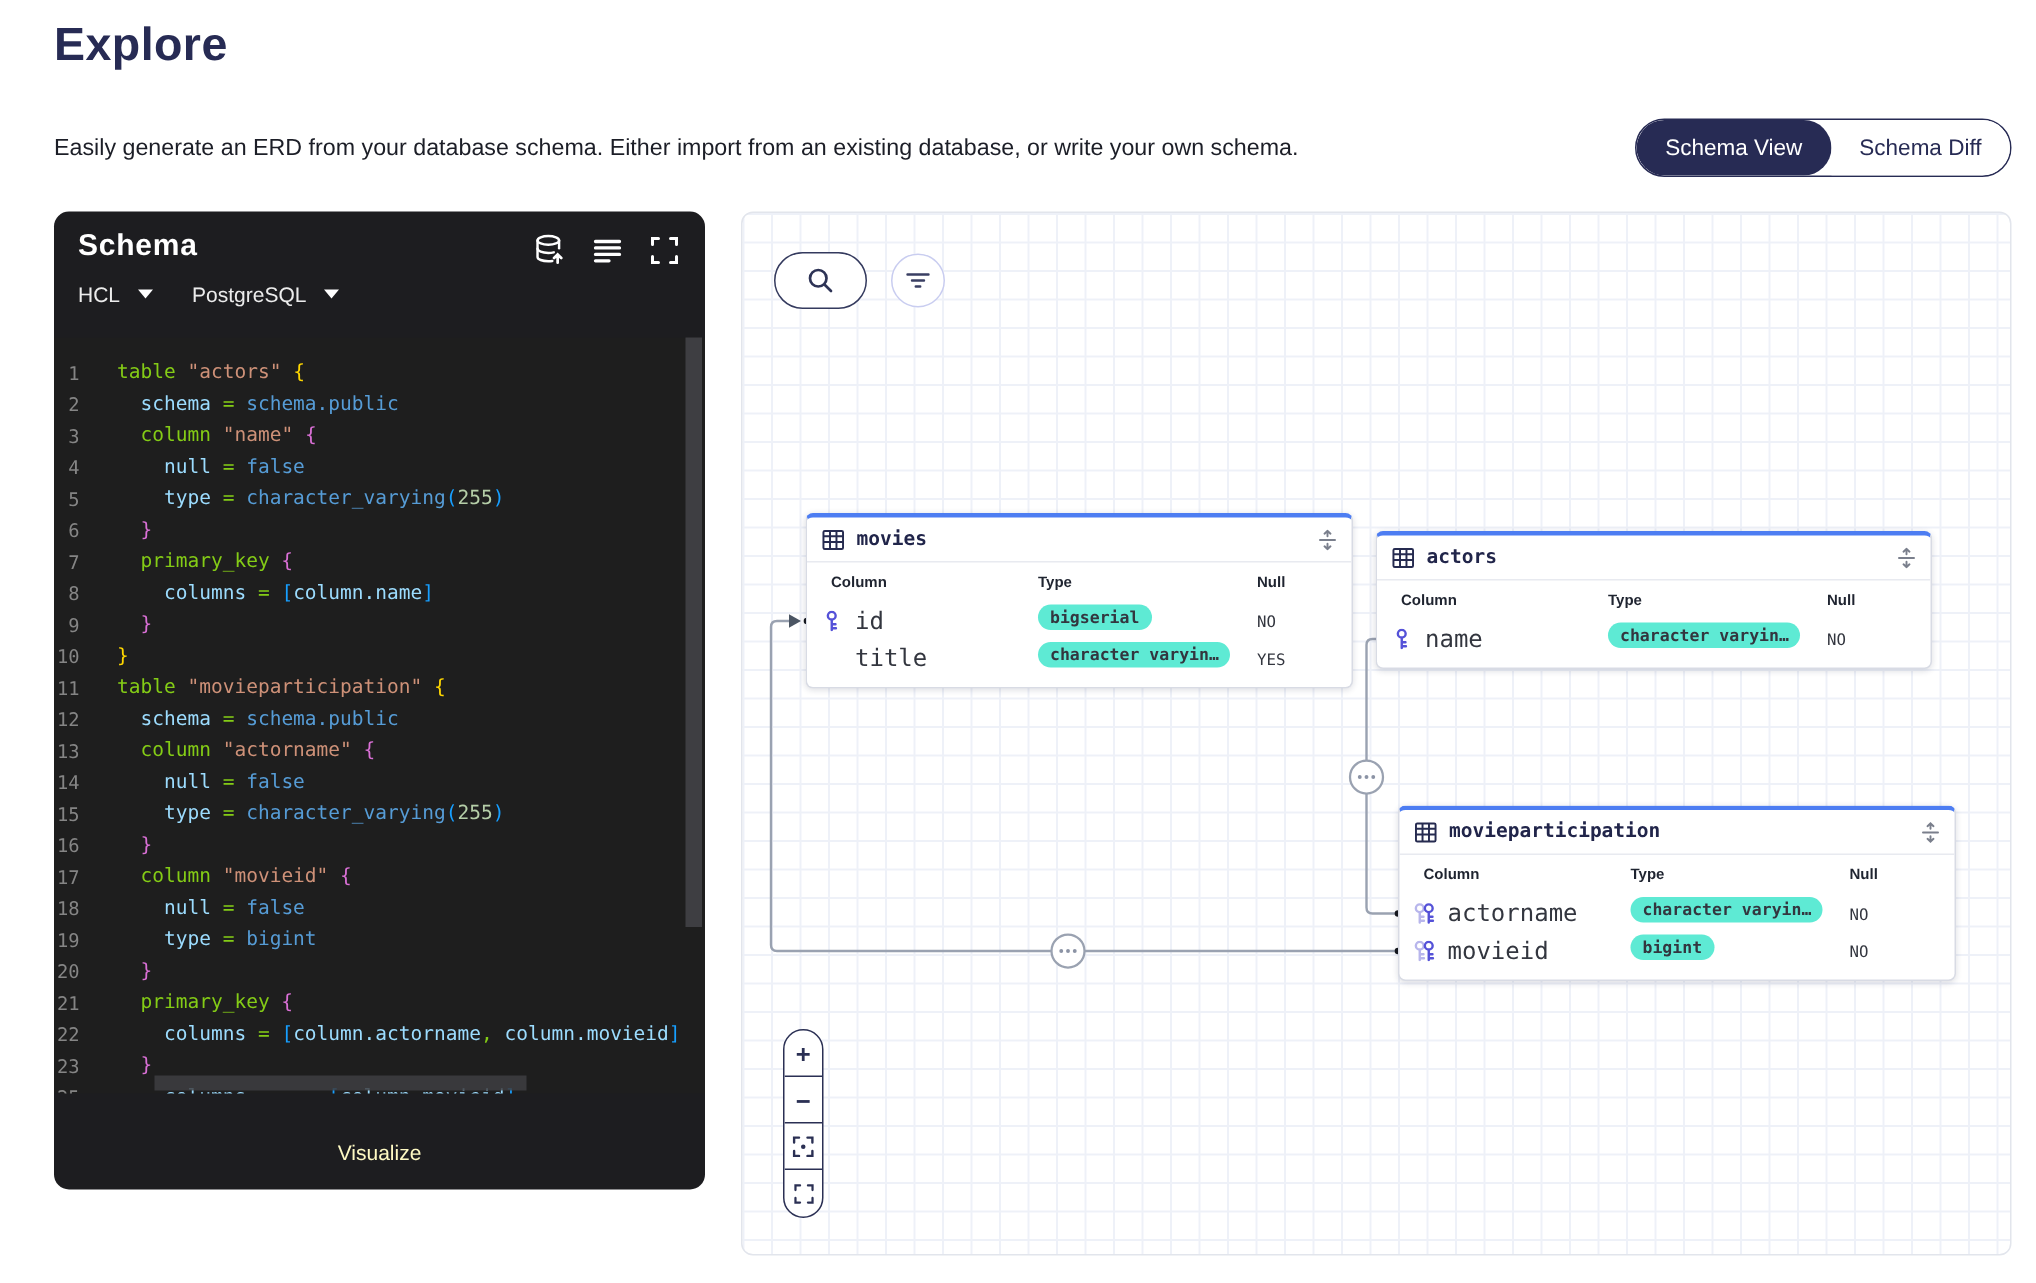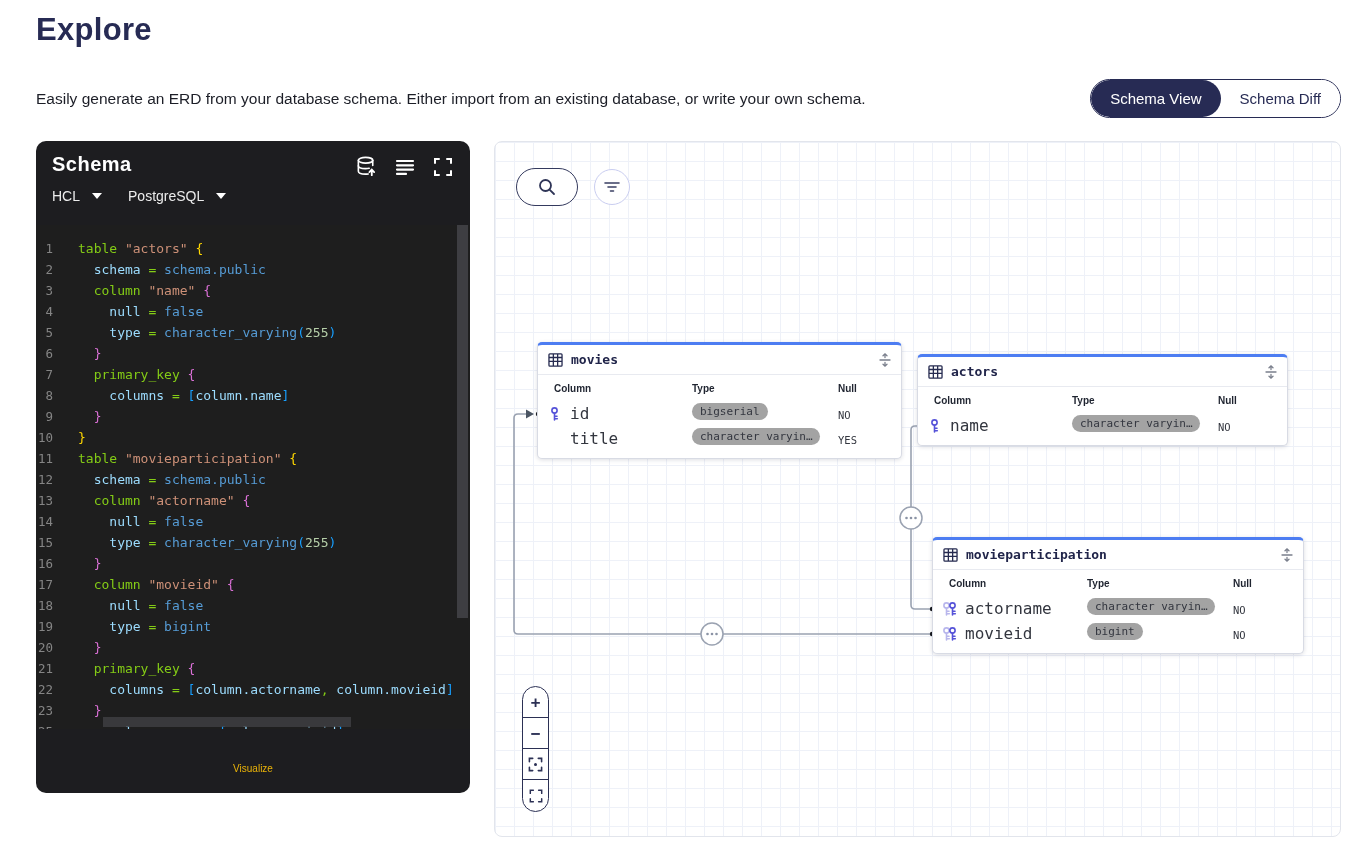--- a/index.html
+++ b/index.html
@@ -24,21 +24,21 @@
   .code-area { position:absolute; left:0; right:0; top:84px; bottom:64px; background:#1e1e1e; padding-top:13px; overflow:hidden; font-family:"DejaVu Sans Mono",monospace; font-size:13px; line-height:21px; }
   .code-line { display:flex; white-space:pre; }
   .ln { width:42px; padding-right:25px; text-align:right; color:#858585; font-size:12.5px; flex:none; }
   .tk-fg{color:#84cc16} .tk-s{color:#ce9178} .tk-p{color:#9cdcfe} .tk-kw{color:#569cd6}
   .tk-n{color:#b5cea8} .tk-b1{color:#ffd700} .tk-b2{color:#da70d6} .tk-b3{color:#179fff}
   .vscroll { position:absolute; right:1px; top:84px; bottom:64px; width:13px; }
   .vscroll .thumb { position:absolute; top:0; left:1px; width:11px; height:78%; background:#3e3e42; }
   .hscroll { position:absolute; left:67px; right:20px; bottom:66px; height:10px; }
   .hscroll .thumb { position:absolute; left:0; width:248px; top:0; height:10px; background:#3e3e42; opacity:.85; }
   .visualize-row { position:absolute; left:0; right:0; bottom:0; height:50px; display:flex; align-items:center; justify-content:center; cursor:pointer; }
-  .visualize-label { color:#eab308; font-size:10px; }
+  .visualize-label { color:#fef9c3; font-size:14px; }
 
   
   .canvas { position:absolute; left:494px; top:141px; width:847px; height:696px; background:#fff; border:1px solid #e2e5ec; border-radius:8px;
     background-image:linear-gradient(#eef1f8 1px,transparent 1px),linear-gradient(90deg,#eef1f8 1px,transparent 1px);
     background-size:19px 19px; }
   .search-pill { position:absolute; left:21px; top:26px; width:62px; height:38px; border:1.5px solid #343a5e; border-radius:19px; background:#fff; display:flex; align-items:center; justify-content:center; cursor:pointer; }
   .filter-btn { position:absolute; left:99px; top:27px; width:36px; height:36px; border:1px solid #c9cdf0; border-radius:50%; background:#fff; display:flex; align-items:center; justify-content:center; cursor:pointer; }
 
   .zoom-controls { position:absolute; left:27px; top:544px; width:27px; border:1px solid #2b3054; border-radius:14px; background:#fff; overflow:hidden; }
   .zc-btn { height:31px; display:flex; align-items:center; justify-content:center; cursor:pointer; color:#2b3054; font-size:16px; font-weight:600; border-bottom:1px solid #2b3054; font-family:"DejaVu Sans Mono",monospace; }
@@ -53,21 +53,21 @@
   .node-colhead { display:flex; height:26px; align-items:center; font-size:10px; font-weight:700; color:#1f2430; }
   .node-colhead .col1 { width:154px; padding-left:16px; }
   .node-colhead .col2 { width:146px; }
   .node-colhead .col3 { flex:1; }
   .node-row { display:flex; height:25px; align-items:center; }
   .node-row .col1 { width:154px; display:flex; align-items:center; gap:7px; padding-left:8px; }
   .node-row .col2 { width:146px; }
   .node-row .col3 { flex:1; }
   .keyspot { width:17px; display:flex; justify-content:center; flex:none; }
   .col-name { font-family:"DejaVu Sans Mono",monospace; font-size:16px; color:#33363f; }
-  .type-pill { display:inline-block; background:#a3a3a3; border-radius:9px; padding:2px 8px; font-family:"DejaVu Sans Mono",monospace; font-size:11px; color:#33363f; max-width:128px; overflow:hidden; white-space:nowrap; }
+  .type-pill { display:inline-block; background:#5eead4; border-radius:9px; padding:2px 8px; font-family:"DejaVu Sans Mono",monospace; font-size:11px; color:#33363f; max-width:128px; overflow:hidden; white-space:nowrap;font-weight:bold; }
   .null-val { font-family:"DejaVu Sans Mono",monospace; font-size:10.5px; color:#33363f; }
   .node-pad { height:7px; }
 </style>
 </head>
 <body>
 
 <h1 class="page-title">Explore</h1>
 <p class="page-desc">Easily generate an ERD from your database schema. Either import from an existing database, or write your own schema.</p>
 
 <div class="view-toggle">

